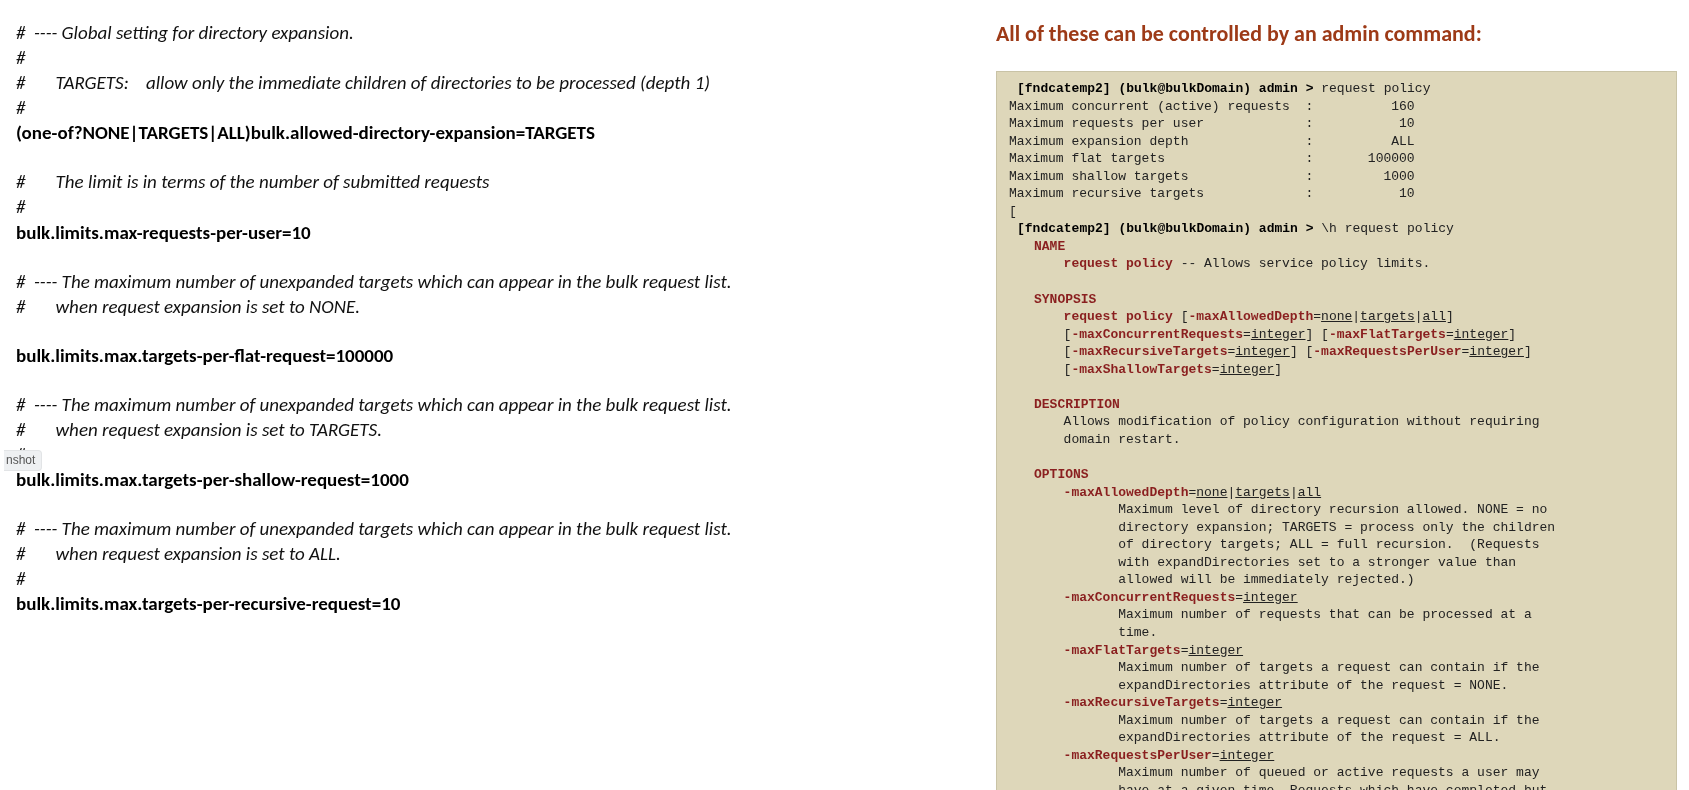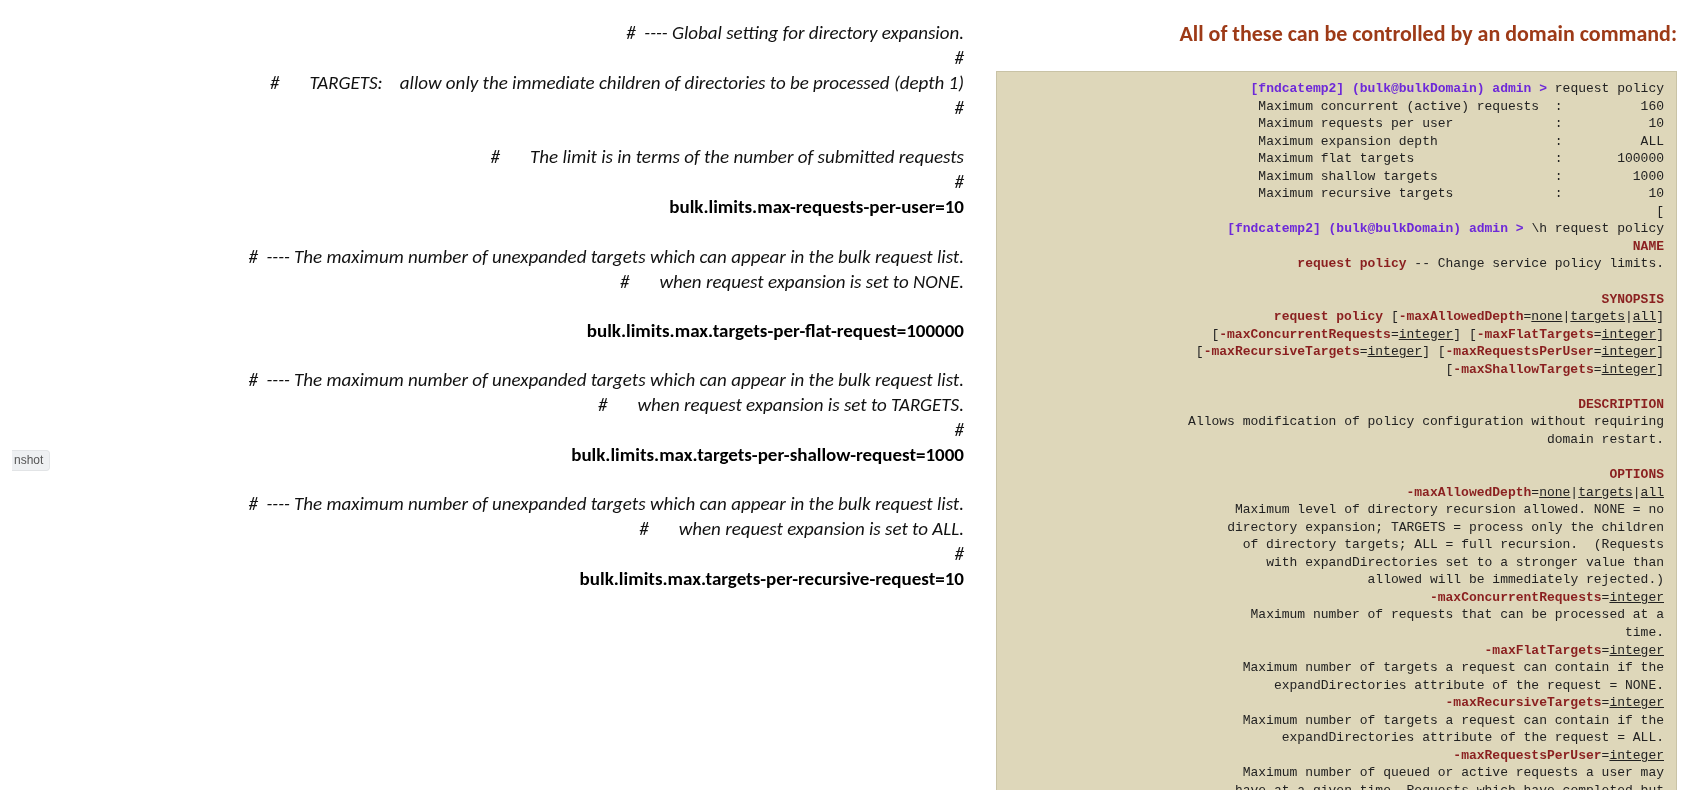--- a/index.html
+++ b/index.html
@@ -10,21 +10,20 @@
     color: #000;
     width: 1689px;
   }
   .page {
     display: flex;
     flex-direction: row;
     width: 1689px;
     height: 790px;
     box-sizing: border-box;
     padding: 20px 12px 10px 16px;
-    text-align: right;
   }
   .left-col {
     width: 980px;
     padding-right: 32px;
     box-sizing: border-box;
     font-size: 19px;
     line-height: 1.32;
   }
   .right-col {
     flex: 1 1 auto;
@@ -54,28 +53,28 @@
     background: #ded7ba;
     border: 1px solid #c9c3a6;
     font-family: "Courier New", Courier, monospace;
     font-size: 13px;
     line-height: 1.35;
     color: #222;
     padding: 8px 12px 10px 12px;
     white-space: pre;
     letter-spacing: 0;
   }
-  .terminal .prompt { color: #6d28d9; font-weight: 700; }
+  .terminal .prompt { color: #000000; font-weight: 700; margin-left: 8px; }
   .terminal .cmd    { color: #222; }
   .terminal .hdr    { color: #8a1f1f; font-weight: 700; margin-left: 25px; }
   .terminal .opt    { color: #8a1f1f; font-weight: 700; }
   .terminal .ul     { text-decoration: underline; }
   .nshot-tag {
     position: absolute;
-    left: 12px;
+    left: 4px;
     top: 450px;
     background: #eef0f2;
     border: 1px solid #e2e4e6;
     border-left: none;
     border-radius: 0 4px 4px 0;
     font-family: Arial, sans-serif;
     font-size: 12px;
     color: #555;
     padding: 2px 6px 3px 2px;
   }
@@ -86,20 +85,21 @@
 <div class="nshot-tag">nshot</div>
 
 <div class="page">
 
   <div class="left-col">
 
     <div class="comment-line">#  ---- Global setting for directory expansion.</div>
     <div class="comment-line">#</div>
     <div class="comment-line">#       TARGETS:    allow only the immediate children of directories to be processed (depth 1)</div>
     <div class="comment-line">#</div>
+    <div class="setting-line">(one-of?NONE|TARGETS|ALL)bulk.allowed-directory-expansion=TARGETS</div>
 
     <div class="blank-line"></div>
 
     <div class="comment-line">#       The limit is in terms of the number of submitted requests</div>
     <div class="comment-line">#</div>
     <div class="setting-line">bulk.limits.max-requests-per-user=10</div>
 
     <div class="blank-line"></div>
 
     <div class="comment-line">#  ---- The maximum number of unexpanded targets which can appear in the bulk request list.</div>
@@ -118,33 +118,33 @@
 
     <div class="comment-line">#  ---- The maximum number of unexpanded targets which can appear in the bulk request list.</div>
     <div class="comment-line">#       when request expansion is set to ALL.</div>
     <div class="comment-line">#</div>
     <div class="setting-line">bulk.limits.max.targets-per-recursive-request=10</div>
 
   </div>
 
   <div class="right-col">
 
-    <div class="heading">All of these can be controlled by an domain command:</div>
+    <div class="heading">All of these can be controlled by an admin command:</div>
 
     <div class="terminal"><span class="prompt">[fndcatemp2] (bulk@bulkDomain) admin &gt; </span><span class="cmd">request policy</span>
 <span>Maximum concurrent (active) requests  :          160</span>
 <span>Maximum requests per user             :           10</span>
 <span>Maximum expansion depth               :          ALL</span>
 <span>Maximum flat targets                  :       100000</span>
 <span>Maximum shallow targets               :         1000</span>
 <span>Maximum recursive targets             :           10</span>
 <span>[</span>
 <span class="prompt">[fndcatemp2] (bulk@bulkDomain) admin &gt; </span><span class="cmd">\h request policy</span>
 <span class="hdr">NAME</span>
-       <span class="opt">request policy</span><span> -- Change service policy limits.</span>
+       <span class="opt">request policy</span><span> -- Allows service policy limits.</span>
 
 <span class="hdr">SYNOPSIS</span>
        <span class="opt">request policy</span> [<span class="opt">-maxAllowedDepth</span>=<span class="ul">none</span>|<span class="ul">targets</span>|<span class="ul">all</span>]
        [<span class="opt">-maxConcurrentRequests</span>=<span class="ul">integer</span>] [<span class="opt">-maxFlatTargets</span>=<span class="ul">integer</span>]
        [<span class="opt">-maxRecursiveTargets</span>=<span class="ul">integer</span>] [<span class="opt">-maxRequestsPerUser</span>=<span class="ul">integer</span>]
        [<span class="opt">-maxShallowTargets</span>=<span class="ul">integer</span>]
 
 <span class="hdr">DESCRIPTION</span>
        <span>Allows modification of policy configuration without requiring</span>
        <span>domain restart.</span>

